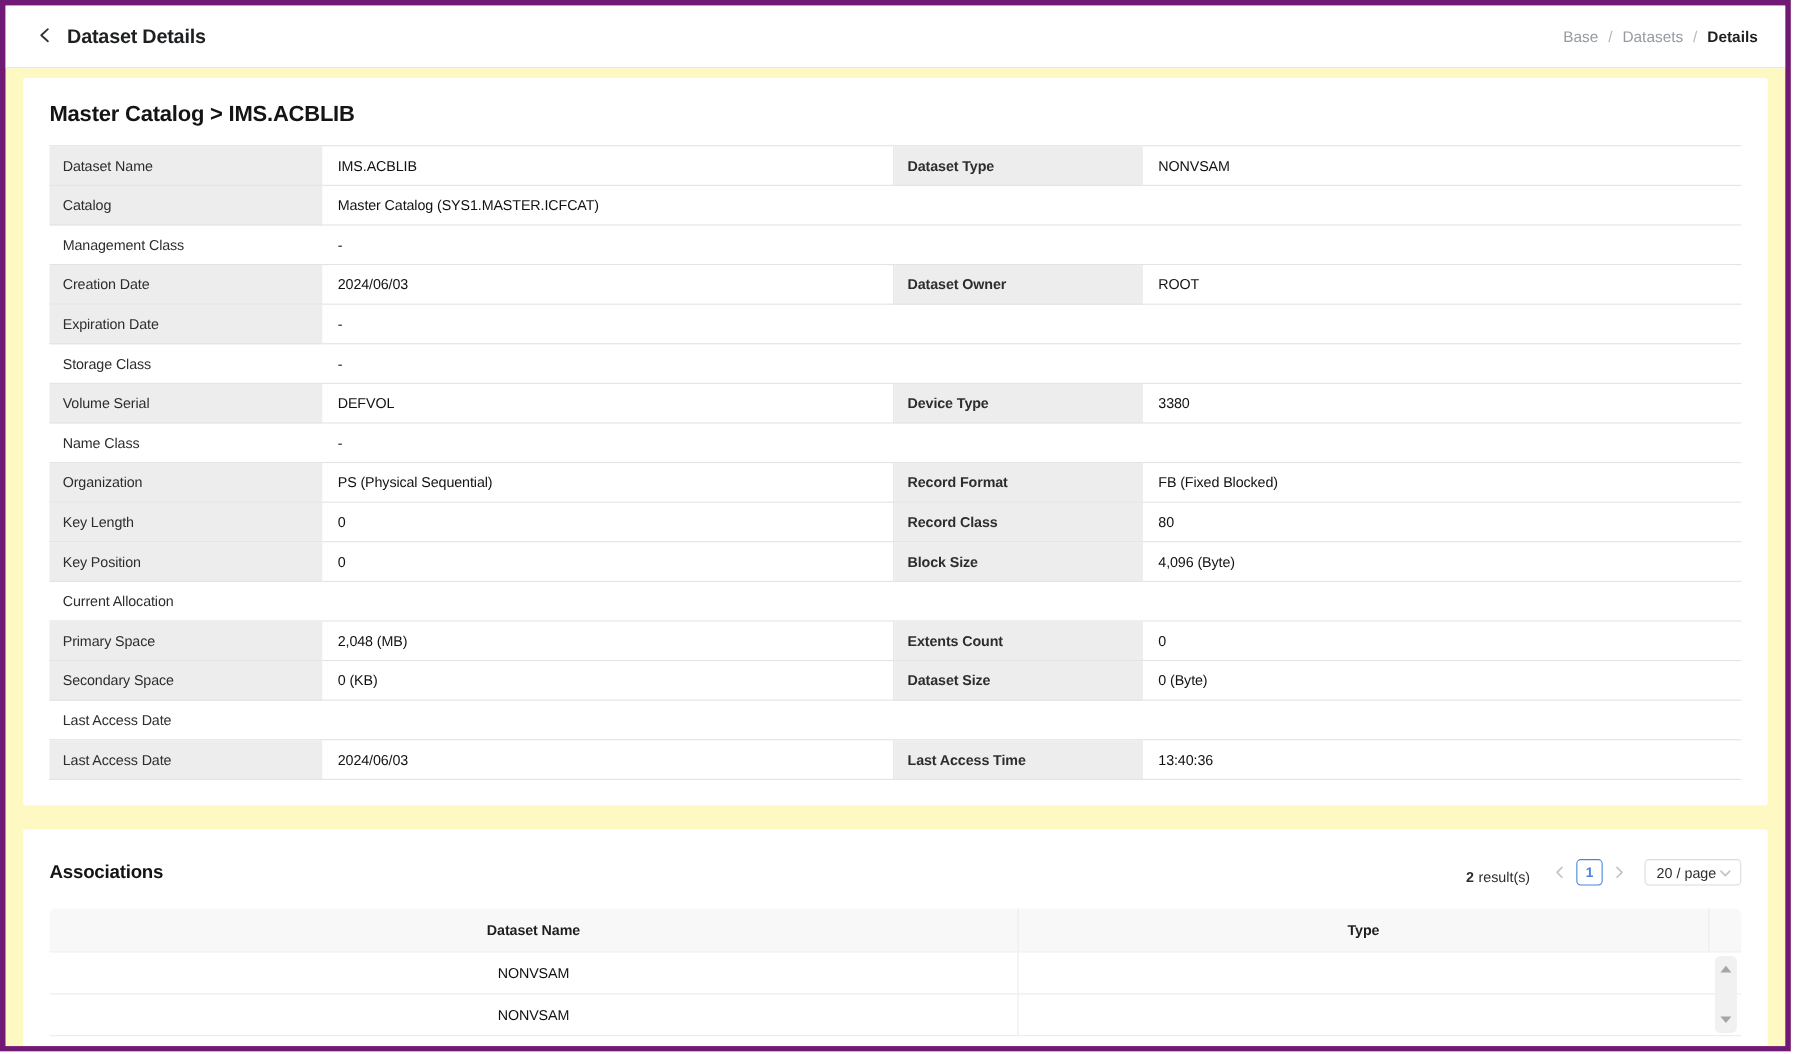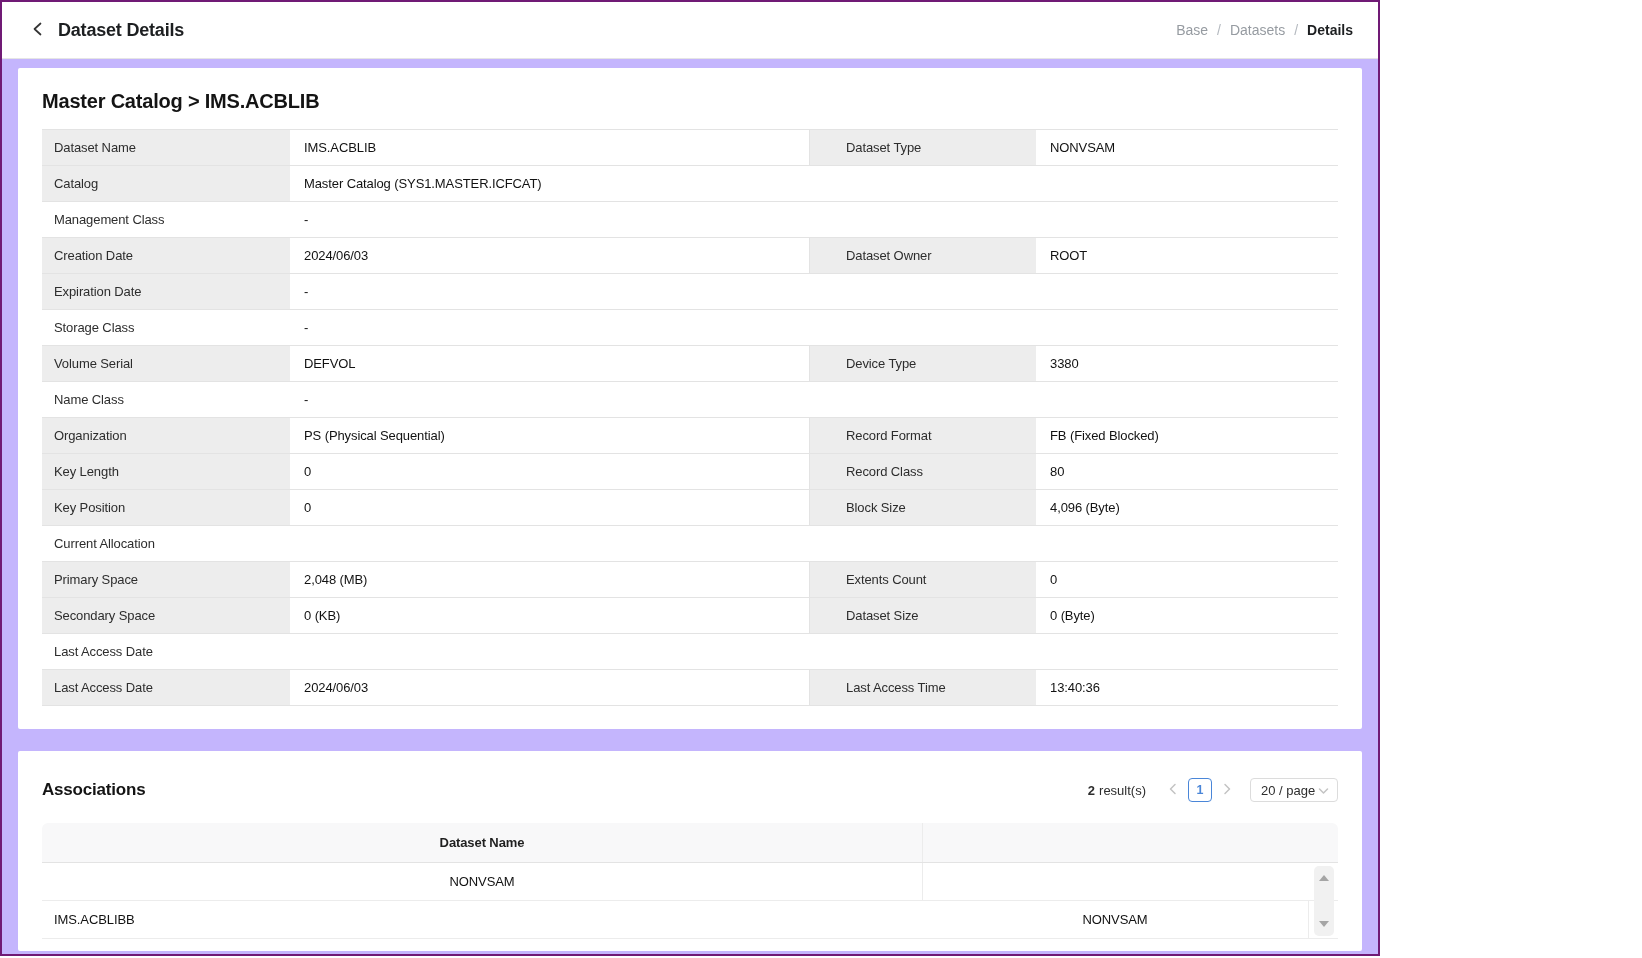--- a/index.html
+++ b/index.html
@@ -3,23 +3,23 @@
 <meta charset="utf-8">
 <style>
   * { box-sizing: border-box; margin: 0; padding: 0; }
   html,body { background:#ffffff; }
   body {
     font-family: "Liberation Sans", "DejaVu Sans", sans-serif;
     color:#1c1c1c;
     -webkit-font-smoothing: antialiased;
   }
   .viewport {
-    width:1380px; height:956px;
-    border:2px solid #701a75;
-    background:#c4b5fd;
+    width:1628px; height:956px;
+    border:5px solid #701a75;
+    background:#fef9c3;
     display:flex; flex-direction:column;
     overflow:hidden;
   }
 
   
   .topbar {
     height:57px; flex:0 0 57px;
     background:#ffffff;
     border-bottom:1px solid #e5e5e5;
     display:flex; align-items:center;
@@ -53,33 +53,33 @@
   }
   .drow { display:contents; }
   .cell {
     min-height:36px;
     display:flex; align-items:center;
     border-bottom:1px solid #e3e3e3;
     font-size:13px;
   }
   .lbl { background:#ededed; padding-left:12px; color:#2d2d2d; }
   .lbl.plain { background:transparent; }
-  .lbl2 { padding-left:36px; }
+  .lbl2 { padding-left:12px;font-weight:bold; }
   .val { padding-left:14px; color:#121212; }
   .vsep { border-right:1px solid #e3e3e3; }
   .span3 { grid-column:2 / 5; }
   .span4 { grid-column:1 / 5; }
   .sec { padding-left:12px; color:#2d2d2d; }
 
   
   .card-assoc { margin-top:22px; padding:24px 24px 12px; }
   .assoc-head { display:flex; align-items:center; margin-bottom:18px; height:30px; }
   .assoc-title { font-size:17px; font-weight:700; color:#141414; letter-spacing:-0.2px; }
 
-  .pager { margin-left:auto; display:flex; align-items:center; }
+  .pager { margin-left:auto; display:flex; align-items:flex-end; }
   .result-count { font-size:13px; color:#2d2d2d; margin-right:18px; }
   .result-count b { font-weight:700; margin-right:4px; }
   .pg-arrow {
     background:none; border:none; cursor:pointer;
     width:18px; height:22px;
     display:flex; align-items:center; justify-content:center;
   }
   .pg-page {
     width:24px; height:24px;
     border:1px solid #4a86d8; border-radius:4px;
@@ -294,29 +294,29 @@
                   <polyline points="1.5,2 5.5,6 9.5,2" fill="none" stroke="#c3c3c3" stroke-width="1.5" stroke-linecap="round" stroke-linejoin="round"></polyline>
                 </svg>
             </span>
           </div>
         </div>
       </div>
 
       <div class="assoc-table">
         <div class="assoc-header">
           <div class="hc">Dataset Name</div>
+          <div class="hc">Type</div>
           <div class="hc"></div>
         </div>
         <div class="assoc-body">
           <div class="assoc-row">
             <div class="rc type">NONVSAM</div>
             <div class="rc gutter"></div>
           </div>
           <div class="assoc-row">
-            <div class="rc name">IMS.ACBLIBB</div>
             <div class="rc type">NONVSAM</div>
             <div class="rc gutter"></div>
           </div>
           <div class="vscroll">
             <div class="tri-up"></div>
             <div class="tri-down"></div>
           </div>
         </div>
       </div>
     </section>

